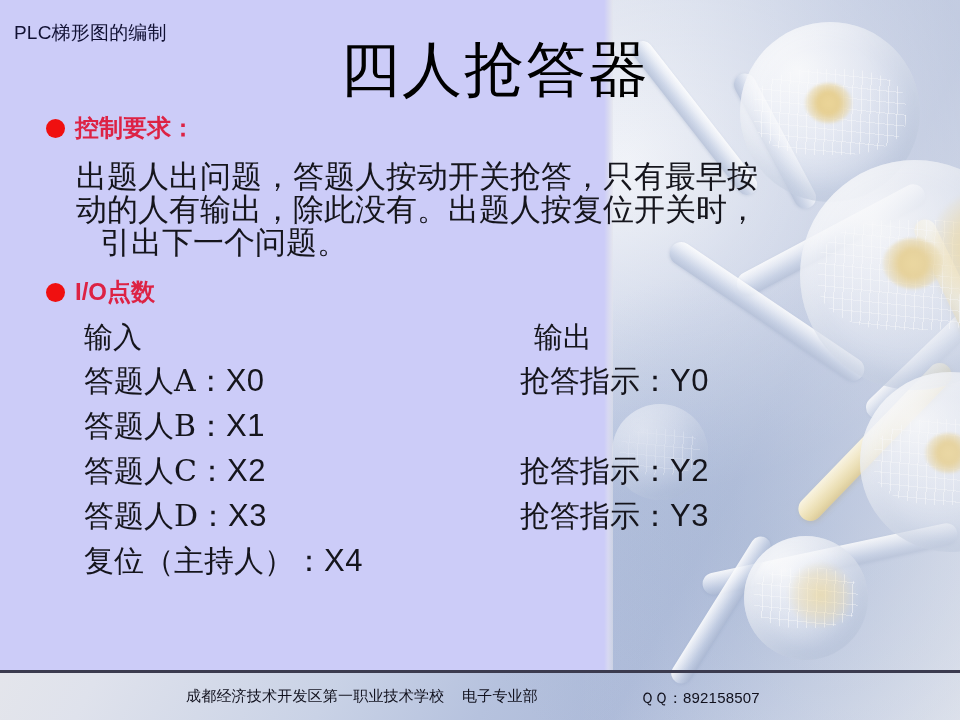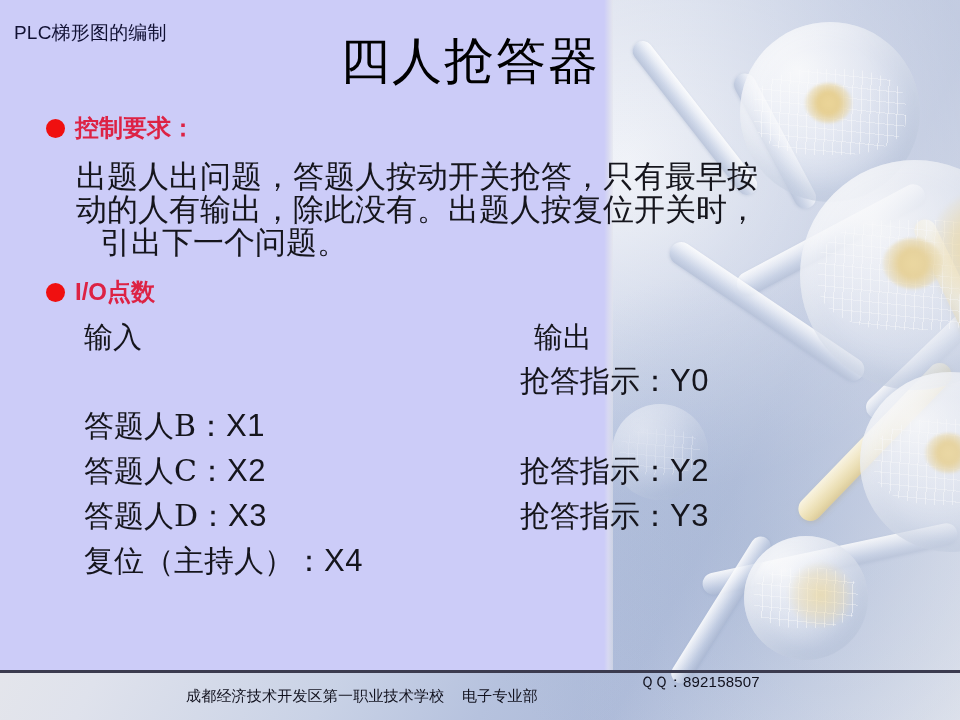--- a/index.html
+++ b/index.html
@@ -81,22 +81,22 @@
   }
 
   
   .kicker{
     position:absolute;left:14px;top:20px;
     font-size:19px;color:#111133;letter-spacing:.2px;
     white-space:nowrap;
   }
   .title{
     position:absolute;left:340px;top:40px;
-    font-family:Liberation Mono, monospace;
-    font-size:50px;color:#000000;letter-spacing:2px;
+    font-family:Liberation Serif, serif;
+    font-size:60px;color:#000000;letter-spacing:2px;
     white-space:nowrap;line-height:1;
   }
 
   
   .bullet-row{position:absolute;display:flex;align-items:center;gap:10px;}
   .bullet-dot{
     width:19px;height:19px;border-radius:50%;
     background:#f01010;flex:0 0 auto;
   }
   .bullet-text{
@@ -148,21 +148,21 @@
   }
   .footer-left{
     position:absolute;left:186px;top:14px;
     font-size:15px;color:#10101c;white-space:nowrap;letter-spacing:.2px;
   }
   .footer-mid{
     position:absolute;left:462px;top:14px;
     font-size:15px;color:#10101c;white-space:nowrap;letter-spacing:.2px;
   }
   .footer-right{
-    position:absolute;left:640px;top:0;
+    position:absolute;left:640px;top:16px;
     font-size:15px;color:#10101c;white-space:nowrap;letter-spacing:.2px;
   }
 </style>
 </head>
 <body>
 
 <div id="slide">
 
   <div class="bg-art">
     <div class="bg-base"></div>
@@ -226,20 +226,21 @@
   </div>
 
   <div class="io">
 
     <div class="io-row" style="top:0px;">
       <span class="cell hdr col-l">输入</span>
       <span class="cell hdr" style="left:534px;">输出</span>
     </div>
 
     <div class="io-row" style="top:44px;">
+      <span class="cell col-l"><span>答题人A：</span><span class="lat">X0</span></span>
       <span class="cell col-r"><span>抢答指示：</span><span class="lat">Y0</span></span>
     </div>
 
     <div class="io-row" style="top:89px;">
       <span class="cell col-l"><span>答题人B：</span><span class="lat">X1</span></span>
     </div>
 
     <div class="io-row" style="top:134px;">
       <span class="cell col-l"><span>答题人C：</span><span class="lat">X2</span></span>
       <span class="cell col-r"><span>抢答指示：</span><span class="lat">Y2</span></span>

